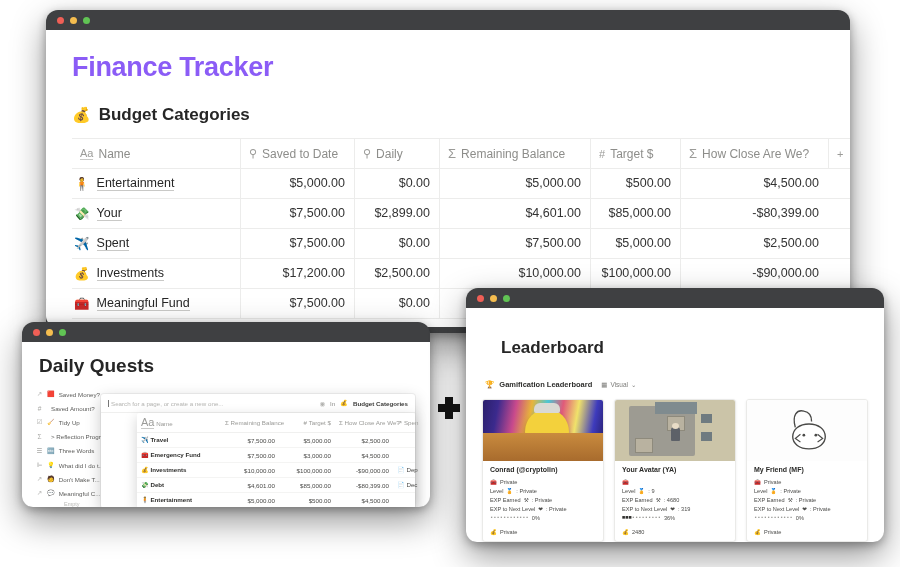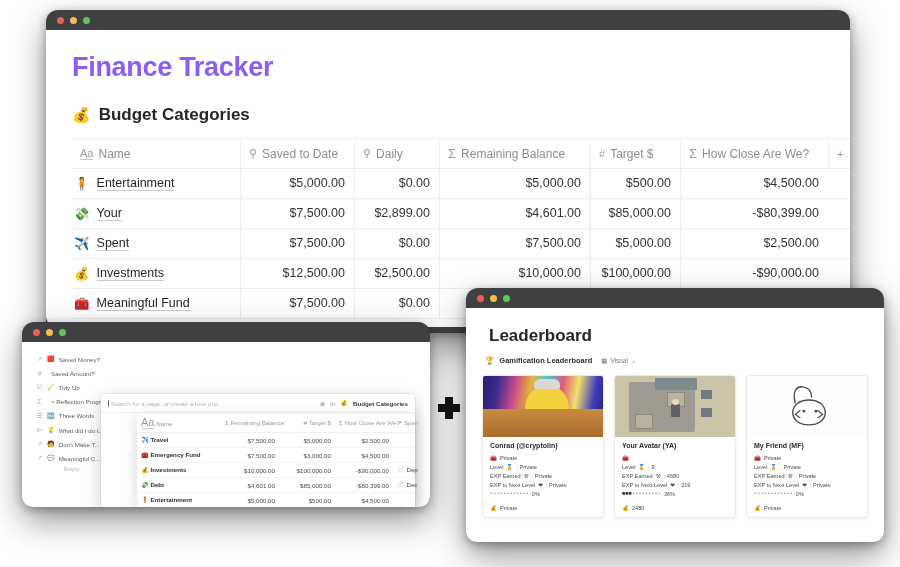--- a/index.html
+++ b/index.html
@@ -64,21 +64,21 @@
                box-shadow:0 4px 14px rgba(0,0,0,.18);border-radius:2px;}
   table.pt{border-collapse:collapse;width:100%;font-size:6.2px;table-layout:fixed;}
   table.pt th{font-weight:normal;color:#9a9a97;text-align:left;padding:3px 4px;border-bottom:1px solid #f0f0ef;white-space:nowrap;}
   table.pt td{padding:3px 4px;border-bottom:1px solid #f4f4f3;color:#4a4a48;white-space:nowrap;}
   table.pt td.r{text-align:right;}
   table.pt td.nmc{font-weight:bold;color:#2f2f2d;}
 
   
   #leader{left:466px;top:288px;width:418px;height:254px;}
   #leader .winbody{height:234px;border-radius:0 0 11px 11px;}
-  .l-h1{font-size:17px;font-weight:bold;color:#262626;padding:14px 0 0 19px;margin:4px;}
+  .l-h1{font-size:17px;font-weight:bold;color:#262626;padding:14px 0 0 19px;margin:16px;}
   .l-sub{display:flex;align-items:center;gap:5px;padding:6px 0 0 19px;font-size:7.5px;color:#2f2f2d;font-weight:bold;}
   .l-sub .viewpill{display:flex;align-items:center;gap:3px;color:#7c7c79;font-weight:normal;font-size:6.5px;margin-left:4px;}
   .cards{display:flex;gap:10px;padding:10px 16px 0 16px;}
   .card{width:128px;background:#fff;border:1px solid #eaeae8;border-radius:3px;
         box-shadow:0 1px 3px rgba(0,0,0,.07);overflow:hidden;display:flex;flex-direction:column;}
   .thumb{height:61px;position:relative;overflow:hidden;}
   .cbody{padding:5px 7px 6px 7px;font-size:5.6px;color:#4c4c4a;flex:1;display:flex;flex-direction:column;}
   .cname{font-size:7px;font-weight:bold;color:#2b2b29;margin-bottom:4px;}
   .crow{display:flex;align-items:center;gap:3px;height:9px;white-space:nowrap;}
   .bar{font-family:"Liberation Mono",monospace;font-size:5.4px;letter-spacing:0px;color:#9c9c99;}
@@ -265,21 +265,21 @@
                 </td>
   </tr>
   <tr>
     <td>
                   <div class="cellL">
       <span>💰</span>
       <span class="nm">Investments</span>
                   </div>
                 </td>
     <td>
-                  <span class="cellR">$12,500.00</span>
+                  <span class="cellR">$17,200.00</span>
                 </td>
     <td>
                   <span class="cellR">$2,500.00</span>
                 </td>
     <td>
                   <span class="cellR">$10,000.00</span>
                 </td>
     <td>
                   <span class="cellR">$100,000.00</span>
                 </td>
@@ -326,20 +326,21 @@
     </div>
   </div>
 
   <div class="win" id="quests">
     <div class="titlebar">
       <span class="dot r"></span>
       <span class="dot y"></span>
       <span class="dot g"></span>
     </div>
     <div class="winbody">
+      <h1 class="q-h1">Daily Quests</h1>
       <div class="proplist" id="prop-rows">
   <div class="proprow">
     <span class="pi">↗</span>
     <span>🟥</span>
     <span class="pl">Saved Money?</span>
   </div>
   <div class="proprow">
     <span class="pi">#</span>
     <span></span>
     <span class="pl">Saved Amount?</span>

